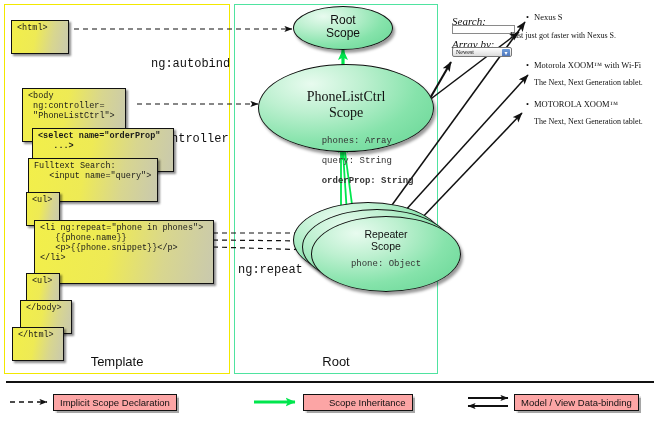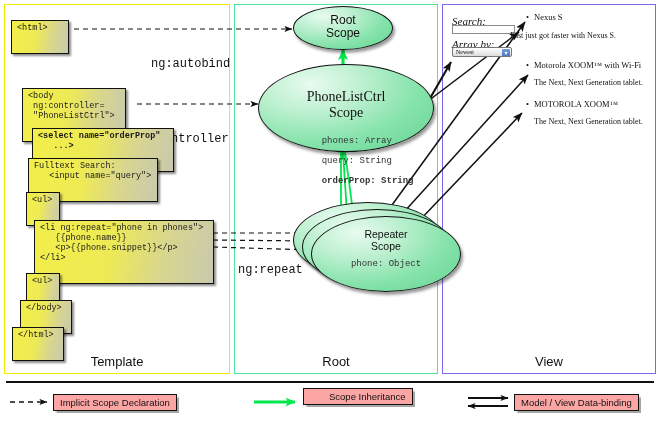--- a/index.html
+++ b/index.html
@@ -73,23 +73,20 @@
 <body>
 
 <div id="stage">
 
   <div class="panel" id="panel-template">
     <div class="panel-label">Template</div>
   </div>
   <div class="panel" id="panel-model">
     <div class="panel-label">Root</div>
   </div>
-  <div class="panel" id="panel-view">
-    <div class="panel-label">View</div>
-  </div>
 
   <svg id="wires" viewBox="0 0 660 421">
     <defs>
       <marker id="ah-black" markerWidth="9" markerHeight="9" refX="7.6" refY="3.1" orient="auto" markerUnits="userSpaceOnUse">
         <path d="M0,0 L8,3.1 L0,6.2 L1.8,3.1 Z" fill="#111"></path>
       </marker>
       <marker id="ah-black-solid" markerWidth="11" markerHeight="11" refX="9.4" refY="3.9" orient="auto" markerUnits="userSpaceOnUse">
         <path d="M0,0 L10,3.9 L0,7.8 L2.3,3.9 Z" fill="#111"></path>
       </marker>
       <marker id="ah-green" markerWidth="13" markerHeight="13" refX="10" refY="5" orient="auto" markerUnits="userSpaceOnUse">
@@ -234,17 +231,17 @@
 
       <line x1="10" y1="21" x2="47" y2="21" stroke="#111" stroke-width="1.3" stroke-dasharray="5,4" marker-end="url(#lg-black)"></line>
 
       <line x1="254" y1="21" x2="295" y2="21" stroke="#00e64d" stroke-width="3" marker-end="url(#lg-green)"></line>
 
       <line x1="468" y1="17" x2="508" y2="17" stroke="#111" stroke-width="2" marker-end="url(#lg-black)"></line>
       <line x1="508" y1="25" x2="468" y2="25" stroke="#111" stroke-width="2" marker-end="url(#lg-black)"></line>
     </svg>
 
     <div class="lg-box" style="left:53px;top:13px;">Implicit Scope Declaration</div>
-    <div class="lg-box" style="left:303px;top:7px;padding-left:25px;">Scope Inheritance</div>
+    <div class="lg-box" style="left:303px;top:13px;padding-left:25px;">Scope Inheritance</div>
     <div class="lg-box" style="left:514px;top:13px;">Model / View Data-binding</div>
   </div>
 
 </div>
 
 </body></html>

